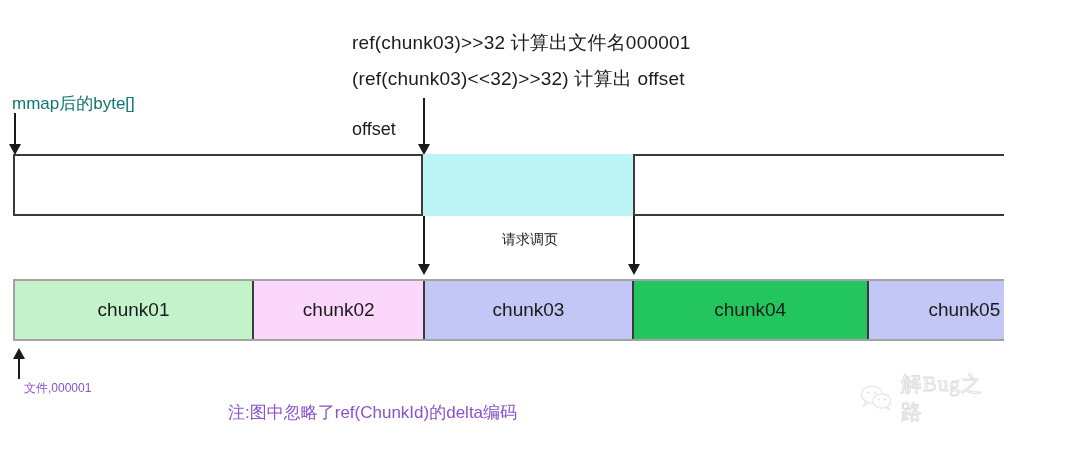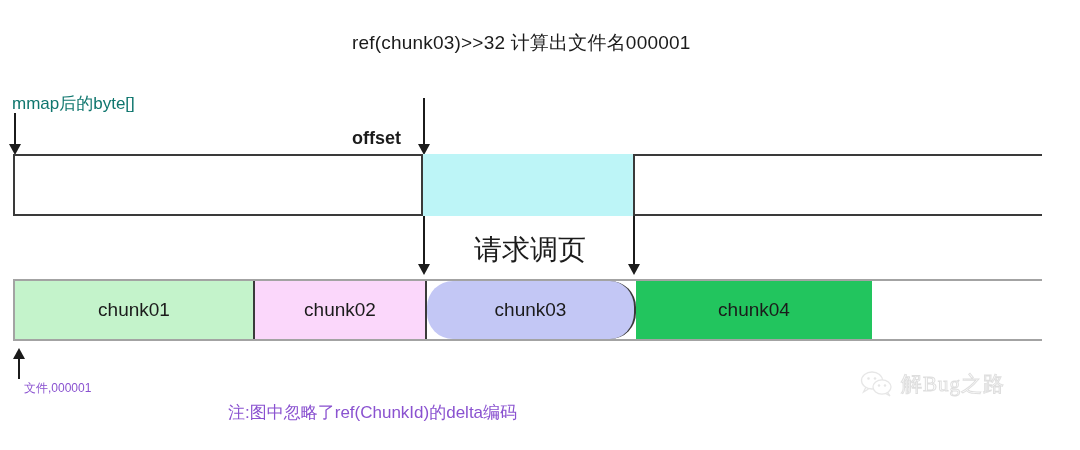--- a/index.html
+++ b/index.html
@@ -7,21 +7,20 @@
     padding: 0;
     background: #ffffff;
   }
   #canvas {
     position: relative;
     width: 1004px;
     height: 450px;
     background: #ffffff;
     font-family: "Liberation Sans", "DejaVu Sans", sans-serif;
     overflow: hidden;
-    padding-left: 38px;
   }
 
   
   .formula-line {
     position: absolute;
     font-size: 19px;
     color: #1b1b1b;
     white-space: nowrap;
     letter-spacing: 0.2px;
   }
@@ -33,34 +32,33 @@
     left: 12px;
     top: 92px;
     font-size: 17px;
     color: #0f766e;
     white-space: nowrap;
   }
 
   #offset-label {
     position: absolute;
     left: 352px;
-    top: 128px;
+    top: 119px;
     font-size: 18px;
     color: #1b1b1b;
     white-space: nowrap;
-    font-weight: bold;
   }
 
   #paging-label {
     position: absolute;
     left: 455px;
     top: 231px;
     width: 150px;
     text-align: center;
-    font-size: 28px;
+    font-size: 14px;
     color: #1b1b1b;
     white-space: nowrap;
   }
 
   #file-label {
     position: absolute;
     left: 24px;
     top: 380px;
     font-size: 12px;
     color: #8a52d0;
@@ -162,20 +160,21 @@
     letter-spacing: 1px;
     font-family: "Liberation Serif", "DejaVu Serif", serif;
   }
 </style>
 </head>
 <body>
 
 <div id="canvas">
 
   <div class="formula-line" id="formula-1">ref(chunk03)&gt;&gt;32 计算出文件名000001</div>
+  <div class="formula-line" id="formula-2">(ref(chunk03)&lt;&lt;32)&gt;&gt;32) 计算出 offset</div>
 
   <div class="arrow-v" style="left:423px; top:98px; height:48px;"></div>
   <div class="arrow-head-down" style="left:418px; top:144px;"></div>
 
   <div id="offset-label">offset</div>
 
   <div id="mmap-label">mmap后的byte[]</div>
   <div class="arrow-v" style="left:14px; top:113px; height:33px;"></div>
   <div class="arrow-head-down" style="left:9px; top:144px;"></div>
 
@@ -190,25 +189,28 @@
 
   <div id="paging-label">请求调页</div>
 
   <div id="chunk-bar">
     <div class="chunk" style="width:240px; background:#c4f3cb;">
       <span>chunk01</span>
     </div>
     <div class="chunk" style="width:172px; background:#fbd7fb;">
       <span>chunk02</span>
     </div>
-    <div class="chunk" style="width:209px; background:#c3c7f5;border-radius:26px;">
+    <div class="chunk" style="width:209px; background:#c3c7f5;">
       <span>chunk03</span>
     </div>
     <div class="chunk" style="width:236px; background:#22c55e;text-align:center;">
       <span>chunk04</span>
+    </div>
+    <div class="chunk" style="width:192px; background:#c3c7f5;">
+      <span>chunk05</span>
     </div>
   </div>
 
   <div class="arrow-head-up" style="left:13px; top:348px;"></div>
   <div class="arrow-v" style="left:18px; top:358px; height:21px;"></div>
   <div id="file-label">文件,000001</div>
 
   <div id="note-label">注:图中忽略了ref(ChunkId)的delta编码</div>
 
   <div id="watermark">

